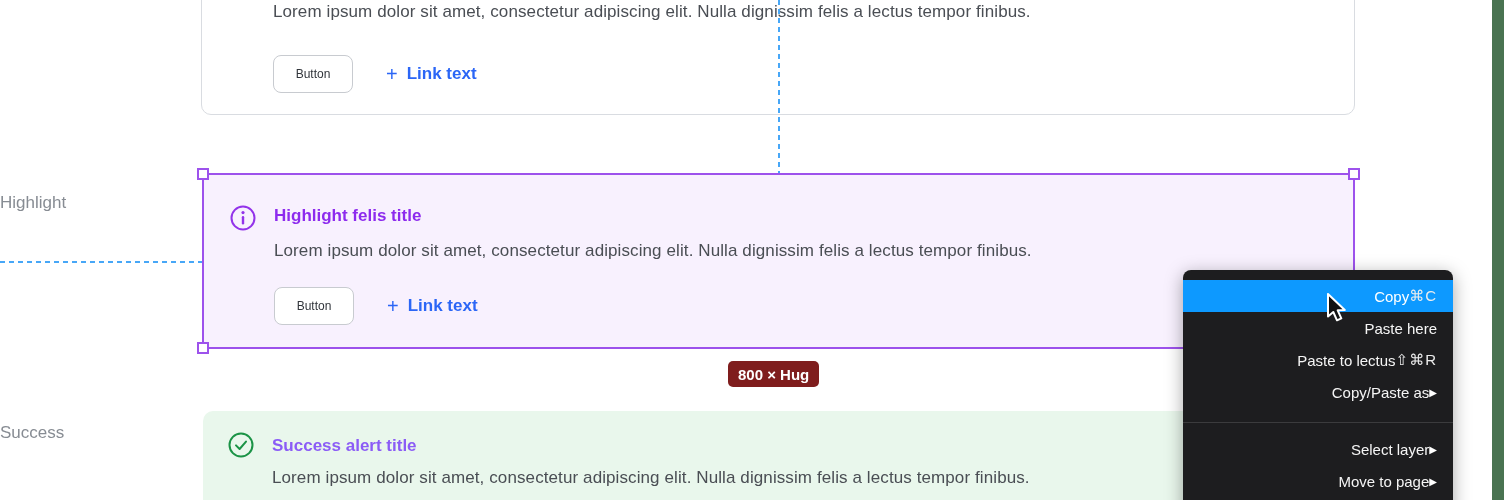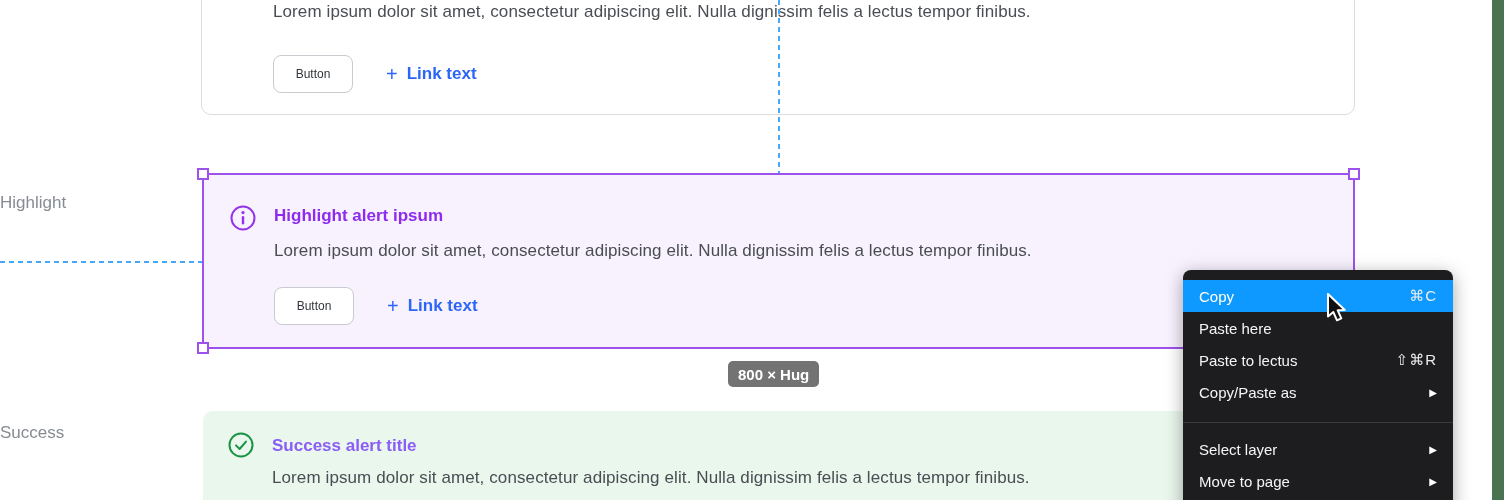--- a/index.html
+++ b/index.html
@@ -52,30 +52,30 @@
                 font-size:17px; color:#878C93; }
 
   
   .guide-v { position:absolute; left:778px; top:0; width:2px; height:173px;
              background:repeating-linear-gradient(180deg,#47A7F7 0 5px,transparent 5px 9px); }
   .guide-h { position:absolute; left:0; top:261px; width:202px; height:2px;
              background:repeating-linear-gradient(90deg,#47A7F7 0 5px,transparent 5px 9px); }
 
   
   .size-badge { position:absolute; left:728px; top:361px; height:26px;
-                background:#737373; color:#fff; border-radius:5px;
+                background:#7f1d1d; color:#fff; border-radius:5px;
                 font-size:15px; font-weight:bold; padding:0 10px;
                 display:flex; align-items:center; }
 
   
   .menu { position:absolute; left:1183px; top:270px; width:270px; height:246px;
           background:#1D1D1F; border-radius:8px 8px 0 0; padding-top:10px;
           box-shadow:0 4px 18px rgba(0,0,0,.35); z-index:10; }
   .menu-item { height:32px; display:flex; align-items:center;
-               justify-content:space-between; padding:0 16px;
+               justify-content:flex-end; padding:0 16px;
                font-size:15px; color:#F5F5F5; }
   .menu-item.selected { background:#0D99FF; color:#fff; }
   .shortcut { font-size:15px; color:#EDEDED; letter-spacing:1px; }
   .submenu-arrow { font-size:10px; color:#fff; }
   .menu-sep { height:1px; background:#3B3B3D; margin:14px 0 10px 0; }
 
   
   .green-bar { position:absolute; left:1492px; top:0; width:12px; height:500px;
                background:#497351; }
   .cursor { position:absolute; left:1326px; top:293px; z-index:20; }
@@ -100,21 +100,21 @@
   <div class="guide-h"></div>
 
   <div class="side-label" style="top:193px;">Highlight</div>
 
   <div class="card card-highlight">
     <svg class="alert-icon" style="left:26px; top:30px;" viewBox="0 0 26 26">
       <circle cx="13" cy="13" r="11.5" fill="none" stroke="#9333EA" stroke-width="2"></circle>
       <circle cx="13" cy="7.6" r="1.6" fill="#9333EA"></circle>
       <rect x="11.8" y="11" width="2.4" height="8.4" rx="1.2" fill="#9333EA"></rect>
     </svg>
-    <div class="alert-title title-purple" style="left:70px; top:31px;">Highlight alert ipsum</div>
+    <div class="alert-title title-purple" style="left:70px; top:31px;">Highlight felis title</div>
     <div class="body-text" style="left:70px; top:66px;">Lorem ipsum dolor sit amet, consectetur adipiscing elit. Nulla dignissim felis a lectus tempor finibus.</div>
     <div class="btn-row" style="left:70px; top:112px;">
       <div class="btn">Button</div>
       <div class="link">
         <span class="plus">+</span>
         <span>Link text</span>
       </div>
     </div>
     <div class="handle h-tl"></div>
     <div class="handle h-tr"></div>

